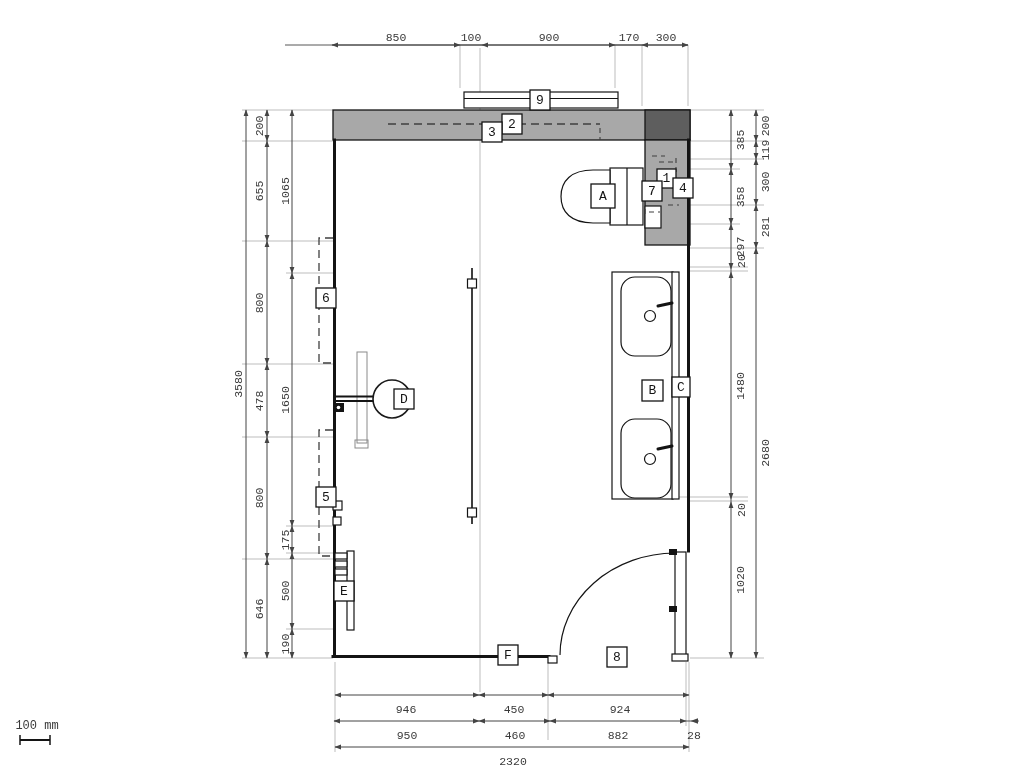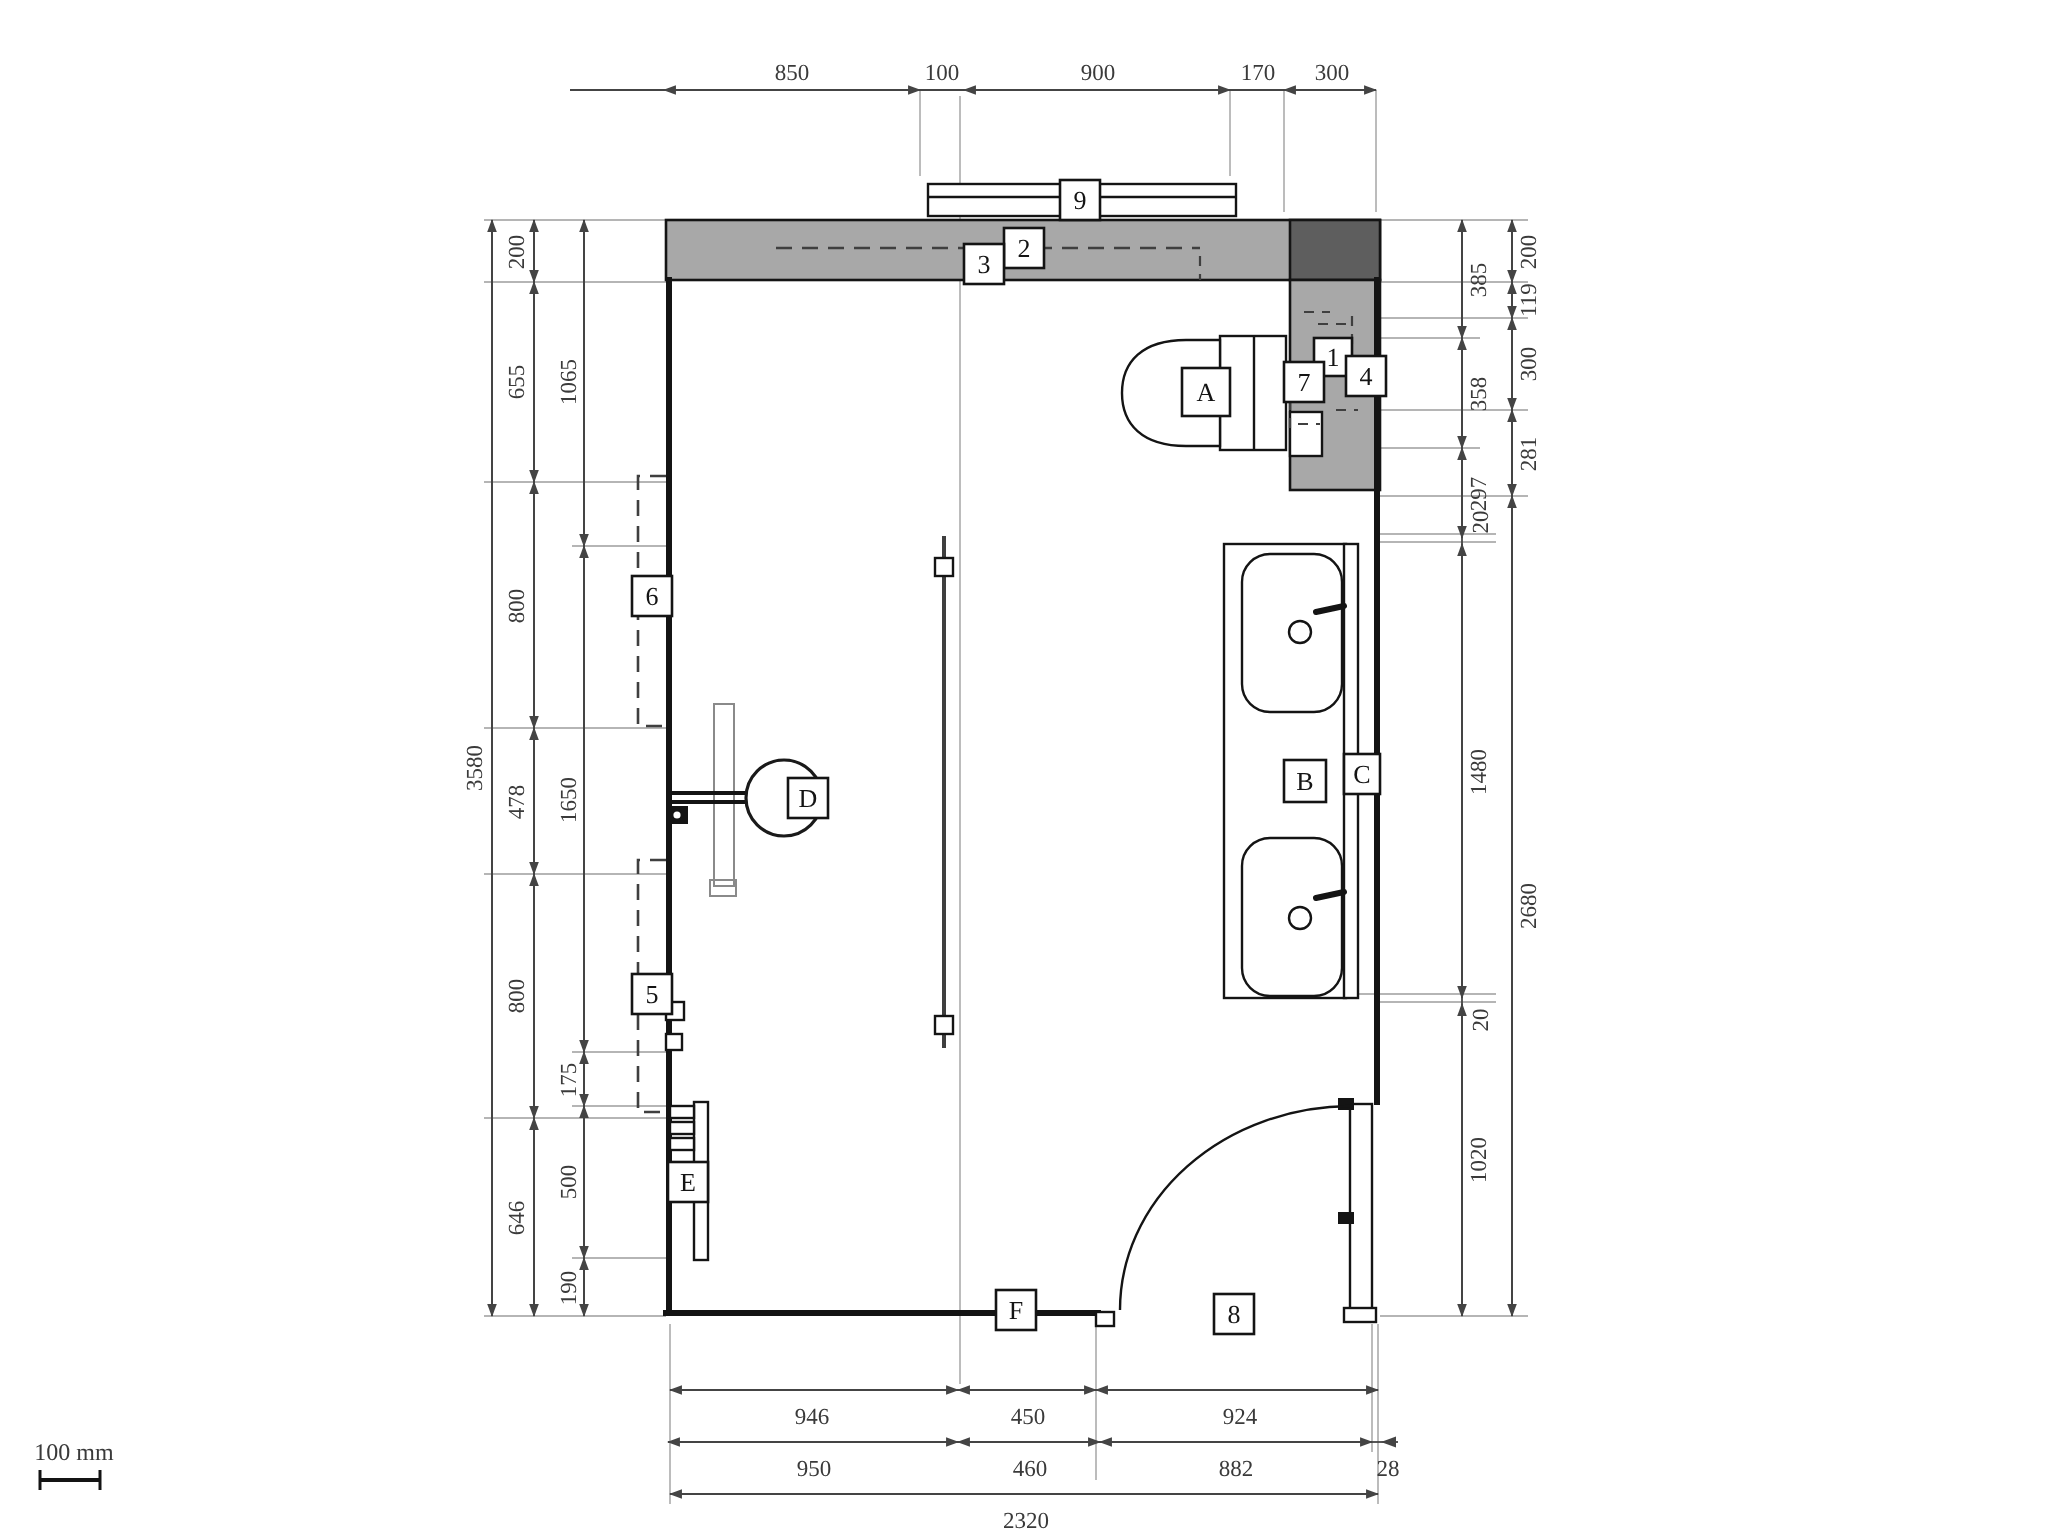--- a/index.html
+++ b/index.html
@@ -1,17 +1,17 @@
 <!DOCTYPE html>
 <html style="--wall-fill: #a8a8a8; --block-fill: #5e5e5e; --dim-line: #444444; --ext-line: #b5b5b5; --text: #3a3a3a;"><head>
 <meta charset="utf-8">
 <style>
   html,body{margin:0;padding:0;background:#ffffff;}
   .stage{position:relative;width:1024px;height:768px;background:#fff;overflow:hidden;
-         font-family:Liberation Serif, serif;}
+         font-family:Liberation Mono, monospace;}
   svg text{fill:var(--text,#3a3a3a);}
   .dt{font-size:11.5px;text-anchor:middle;dominant-baseline:central;}
   .scale-txt{font-size:12px;text-anchor:middle;dominant-baseline:central;}
   .tg rect{fill:#ffffff;stroke:#141414;stroke-width:1.3;}
   .tg text{font-size:13px;text-anchor:middle;dominant-baseline:central;fill:#141414;}
   .wall{stroke:#141414;stroke-width:3;fill:none;stroke-linecap:square;}
   .thin{stroke:#141414;stroke-width:1.2;fill:#ffffff;}
   .thinn{stroke:#141414;stroke-width:1.2;fill:none;}
   .blk{fill:#141414;stroke:none;}
   .dim{stroke:var(--dim-line,#444);stroke-width:1;fill:none;}

